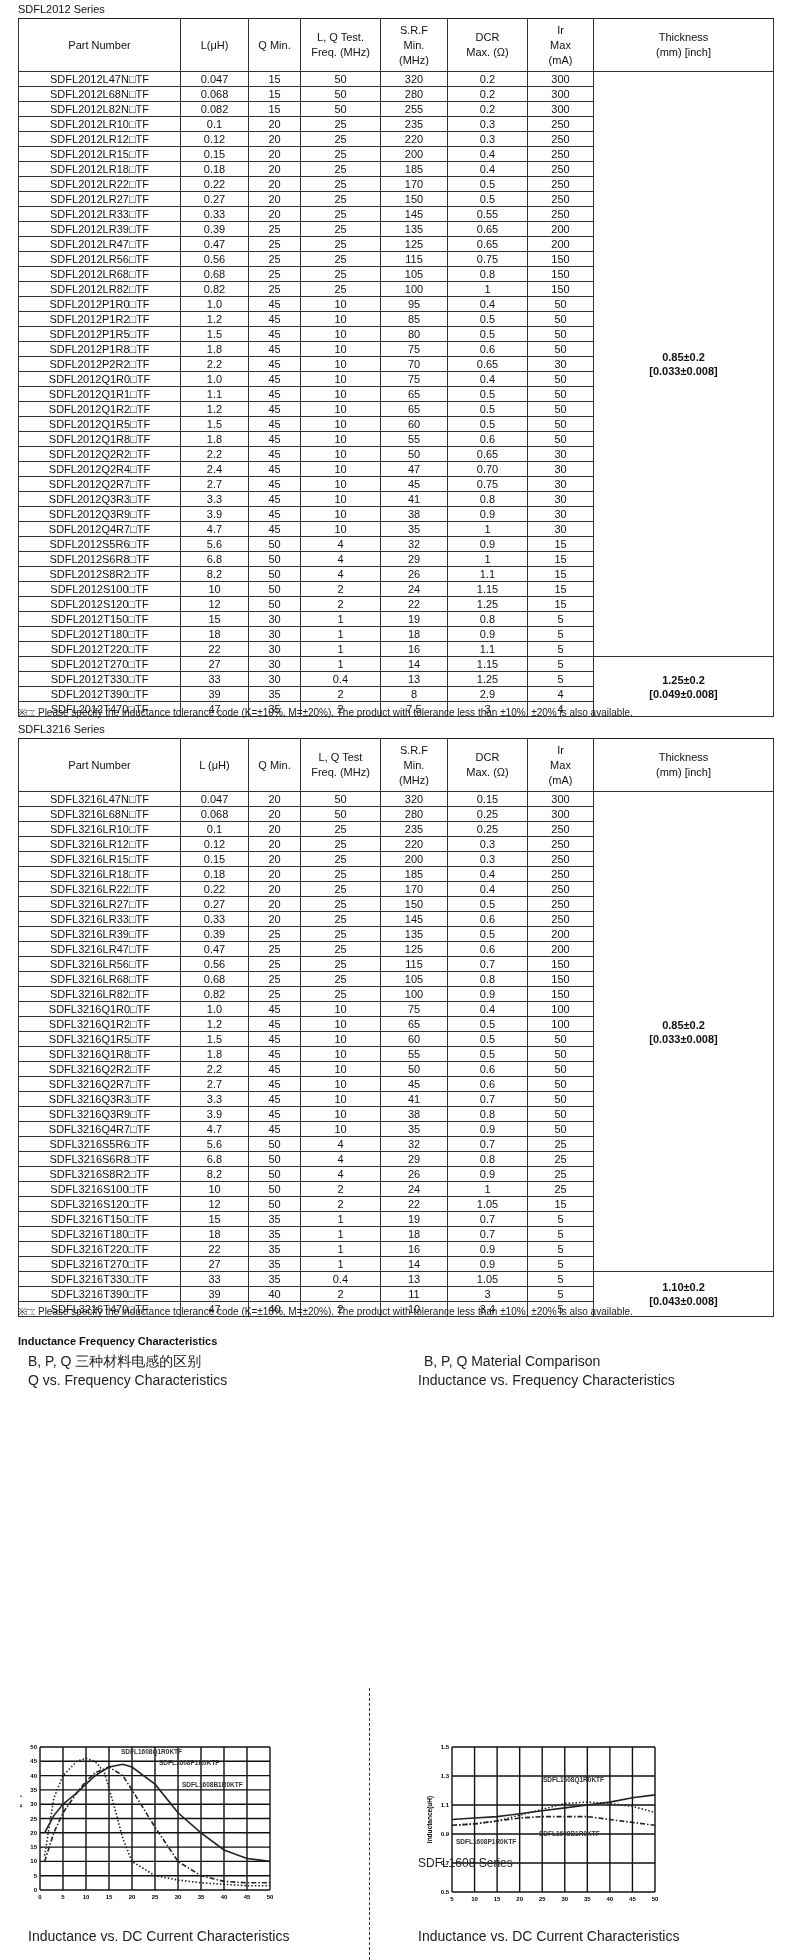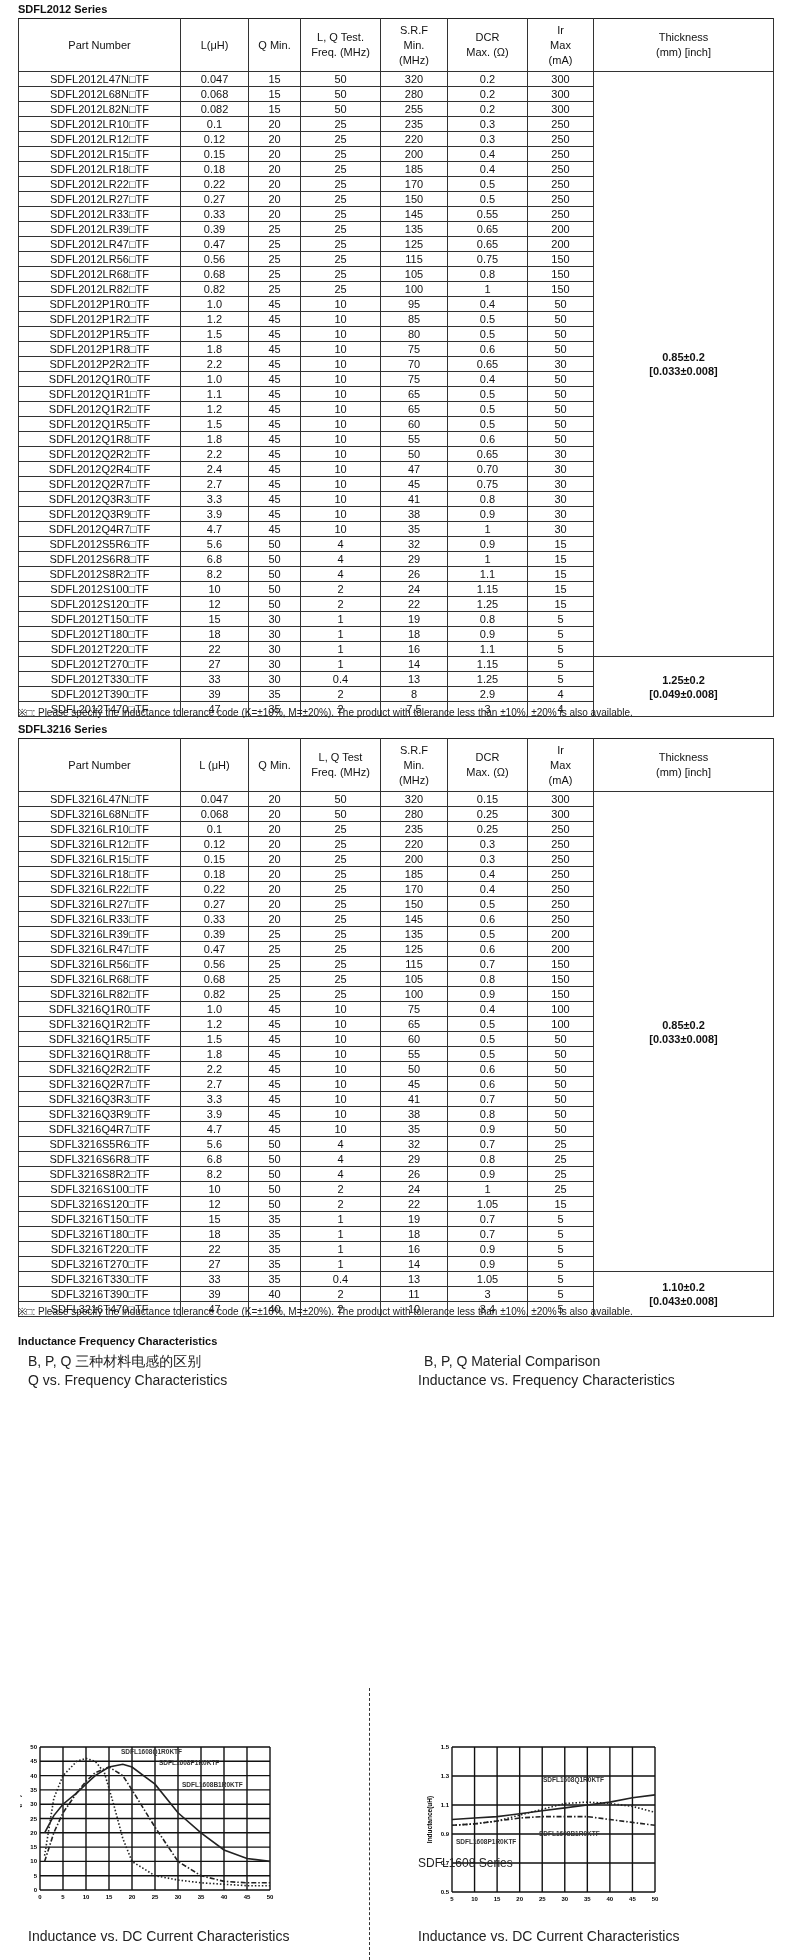--- a/index.html
+++ b/index.html
@@ -1,18 +1,18 @@
 <!DOCTYPE html>
 <html><head>
 <meta charset="utf-8">
 <style>
   html, body { margin:0; padding:0; background:#ffffff; }
   body { width:790px; height:1960px; position:relative; overflow:hidden;
          font-family:"Liberation Sans", sans-serif; color:#111; }
-  .series-title { position:absolute; left:18px; font-weight:bold; font-size:11px; }
+  .series-title { position:absolute; left:18px; font-weight:normal; font-size:11px; }
   table.spec { position:absolute; left:18px; width:755px; border-collapse:collapse;
                font-size:11px; table-layout:fixed; }
   table.spec th, table.spec td { border:1px solid #333; text-align:center; padding:0; }
   table.spec th { font-weight:normal; line-height:15px; }
   table.spec td { height:14px; line-height:14px; }
   table.spec thead th { border-top:1.5px solid #222; }
   .note { position:absolute; left:18px; font-size:10px; color:#222; }
   .thk { line-height:18px;font-weight:bold; }
   .sec-title { position:absolute; left:18px; font-weight:bold; font-size:11px; }
   .lbl { position:absolute; font-size:14px; color:#222; }

